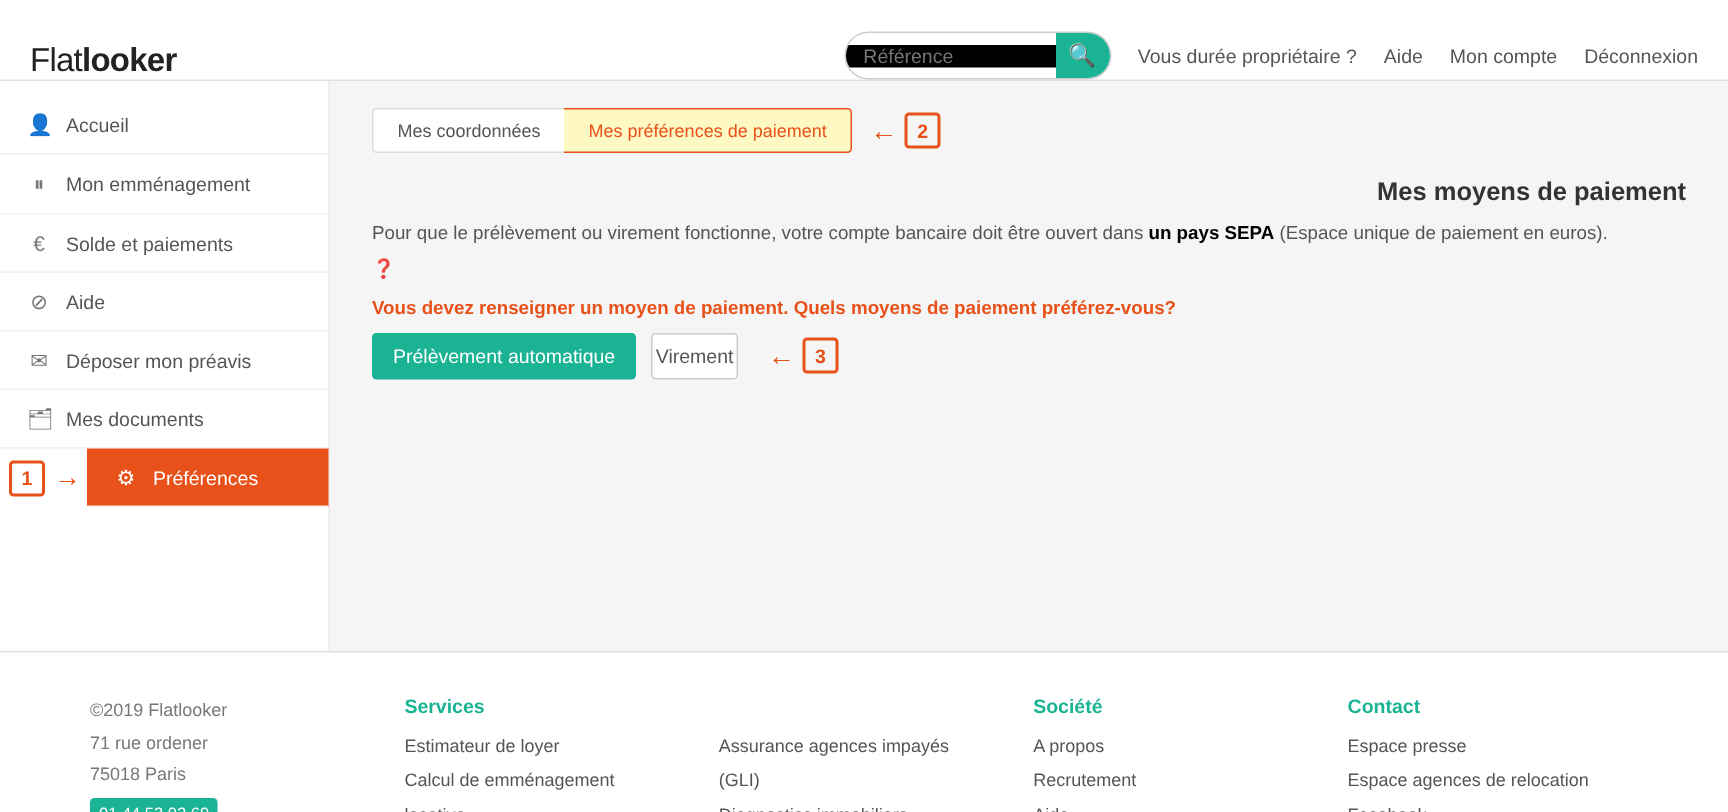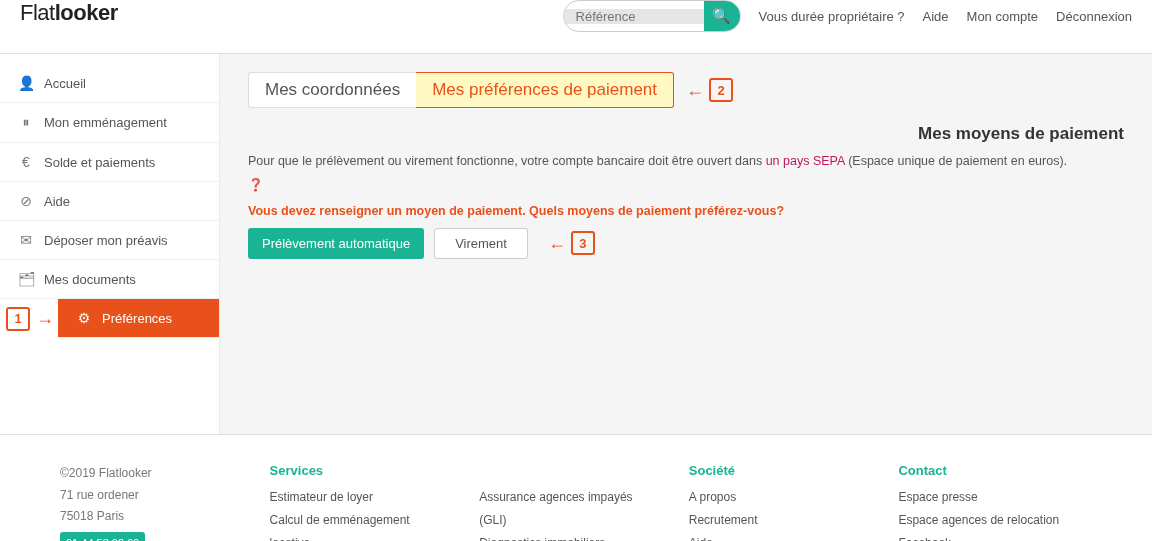--- a/index.html
+++ b/index.html
@@ -3,21 +3,21 @@
   <meta charset="utf-8">
   <style>
     * { box-sizing: border-box; margin: 0; padding: 0; }
     body { font-family: Arial, Helvetica, sans-serif; font-size: 13px; color: #333; background: #f5f5f5; }
 
     
     .header {
       background: #fff;
       height: 54px;
       display: flex;
-      align-items: flex-start;
+      align-items: flex-end;
       padding: 0 20px;
       border-bottom: 1px solid #e0e0e0;
       position: relative;
     }
     .logo {
       font-size: 22px;
       font-weight: 300;
       color: #222;
       letter-spacing: -0.5px;
     }
@@ -36,21 +36,21 @@
       overflow: hidden;
       height: 32px;
     }
     .search-box input {
       border: none;
       outline: none;
       padding: 0 12px;
       font-size: 13px;
       width: 140px;
       color: #777;
-      background: #e5e5e5;
+      background: #000000;
     }
     .search-box button {
       background: #1ab394;
       border: none;
       cursor: pointer;
       width: 36px;
       height: 32px;
       display: flex;
       align-items: center;
       justify-content: center;
@@ -109,21 +109,21 @@
 
     
     .tabs {
       display: flex;
       gap: 0;
       margin-bottom: 16px;
     }
     .tab {
       padding: 7px 16px;
       cursor: pointer;
-      font-size: 17px;
+      font-size: 12px;
       color: #555;
       border: 1px solid #ddd;
       background: #fff;
       border-radius: 3px 0 0 3px;
     }
     .tab:last-child { border-radius: 0 3px 3px 0; }
     .tab.active {
       background: #fef9c3;
       color: #e8511a;
       border-color: #e8511a;
@@ -139,22 +139,22 @@
       margin-bottom: 8px;
       text-align: right;
     }
     .section-desc {
       font-size: 12.5px;
       color: #555;
       margin-bottom: 6px;
       line-height: 1.5;
     }
     .sepa-link {
-      color: #be185d;
-      font-weight: normal;
+      color: #000000;
+      font-weight: bold;
       text-decoration: none;
     }
     .consult-link {
       font-size: 12.5px;
       color: #555;
       margin-bottom: 12px;
       display: flex;
       align-items: center;
       gap: 4px;
     }
@@ -171,21 +171,21 @@
       border: none;
       padding: 8px 14px;
       font-size: 13px;
       border-radius: 3px;
       cursor: pointer;
     }
     .btn-outline {
       background: #fff;
       color: #555;
       border: 1px solid #ccc;
-      padding: 7px 20px;
+      padding: 7px 2px;
       font-size: 13px;
       border-radius: 3px;
       cursor: pointer;
     }
 
     
     .footer {
       background: #fff;
       border-top: 1px solid #e0e0e0;
       padding: 28px 60px 20px 60px;

